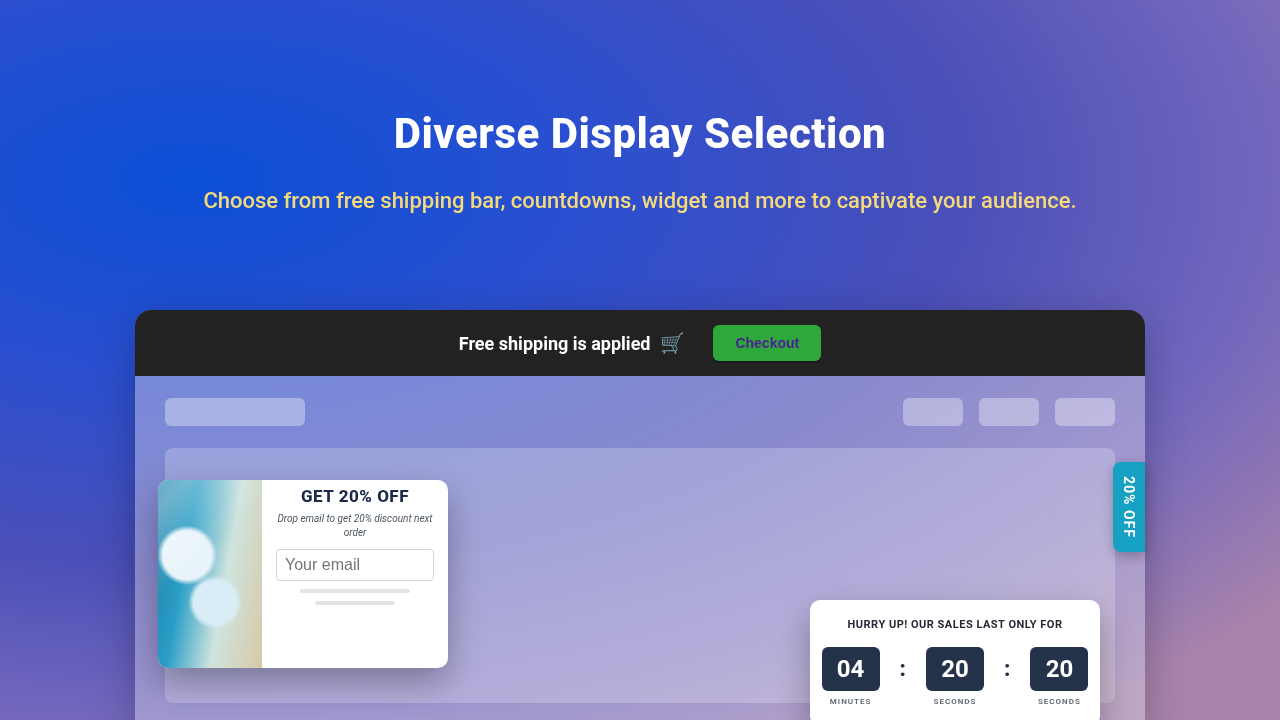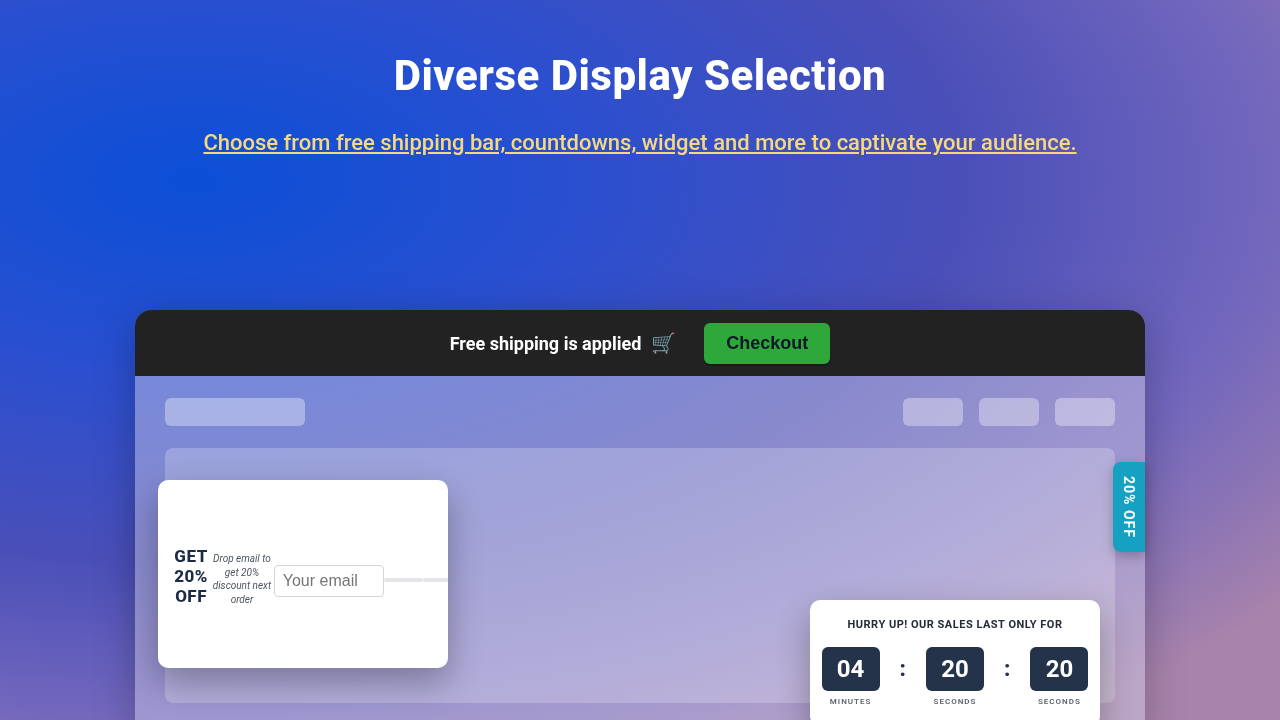--- a/index.html
+++ b/index.html
@@ -9,35 +9,34 @@
     overflow: hidden;
     font-family: -apple-system, BlinkMacSystemFont, "Segoe UI", Roboto, sans-serif;
     background: radial-gradient(ellipse at 15% 25%, #0b4fd6 0%, #2a4fd0 25%, #4a4fb8 50%, #7267bd 70%, #a883ab 90%);
     position: relative;
   }
 
   
   .hero {
     width: 100%;
     text-align: center;
-    padding-top: 51px;
+    padding-top: 109px;
     color: #fff;
   }
   .hero h1 {
     font-size: 42px;
     font-weight: 800;
     letter-spacing: 0.5px;
   }
   .hero p {
     margin-top: 26px;
     font-size: 22px;
     line-height: 1.55;
     color: #f5d97d;
     font-weight: 500;
-    text-decoration: underline;
   }
 
   
   .browser {
     position: absolute;
     left: 135px;
     top: 310px;
     width: 1010px;
     height: 420px;
     border-radius: 16px 16px 0 0;
@@ -63,25 +62,25 @@
     display: flex;
     align-items: center;
     gap: 10px;
   }
   .cart-icon {
     font-size: 20px;
     opacity: 0.9;
   }
   .checkout-btn {
     background: #2fa83b;
-    color: #0f172a;
+    color: #4c1d95;
     border: none;
     border-radius: 6px;
     padding: 10px 22px;
-    font-size: 18px;
+    font-size: 14px;
     font-weight: 700;
     box-shadow: 0 2px 0 rgba(0,0,0,0.25);
     cursor: pointer;
   }
 
   
   .mock-header {
     width: calc(100% - 60px);
     margin: 22px 30px 0;
     display: flex;
@@ -138,23 +137,24 @@
     width: 104px;
     height: 100%;
     background:
       linear-gradient(135deg, rgba(255,255,255,0.35) 10%, transparent 40%),
       radial-gradient(circle at 28% 40%, #e9f4fa 0 18%, transparent 22%),
       radial-gradient(circle at 55% 65%, #d8edf5 0 16%, transparent 20%),
       linear-gradient(100deg, #1d7fa6 0%, #2a9ec7 30%, #cfe4de 62%, #d7c9a8 100%);
   }
   .email-card .form-side {
     flex: 1;
-    padding: 14px 14px 10px;
+    padding: 6px 14px 10px;
     text-align: center;
     display: flex;
+    flex-direction: column;
     align-items: center;
   }
   .form-side h3 {
     font-size: 17px;
     font-weight: 800;
     color: #1b2a47;
     letter-spacing: 0.5px;
   }
   .form-side p {
     margin-top: 6px;

